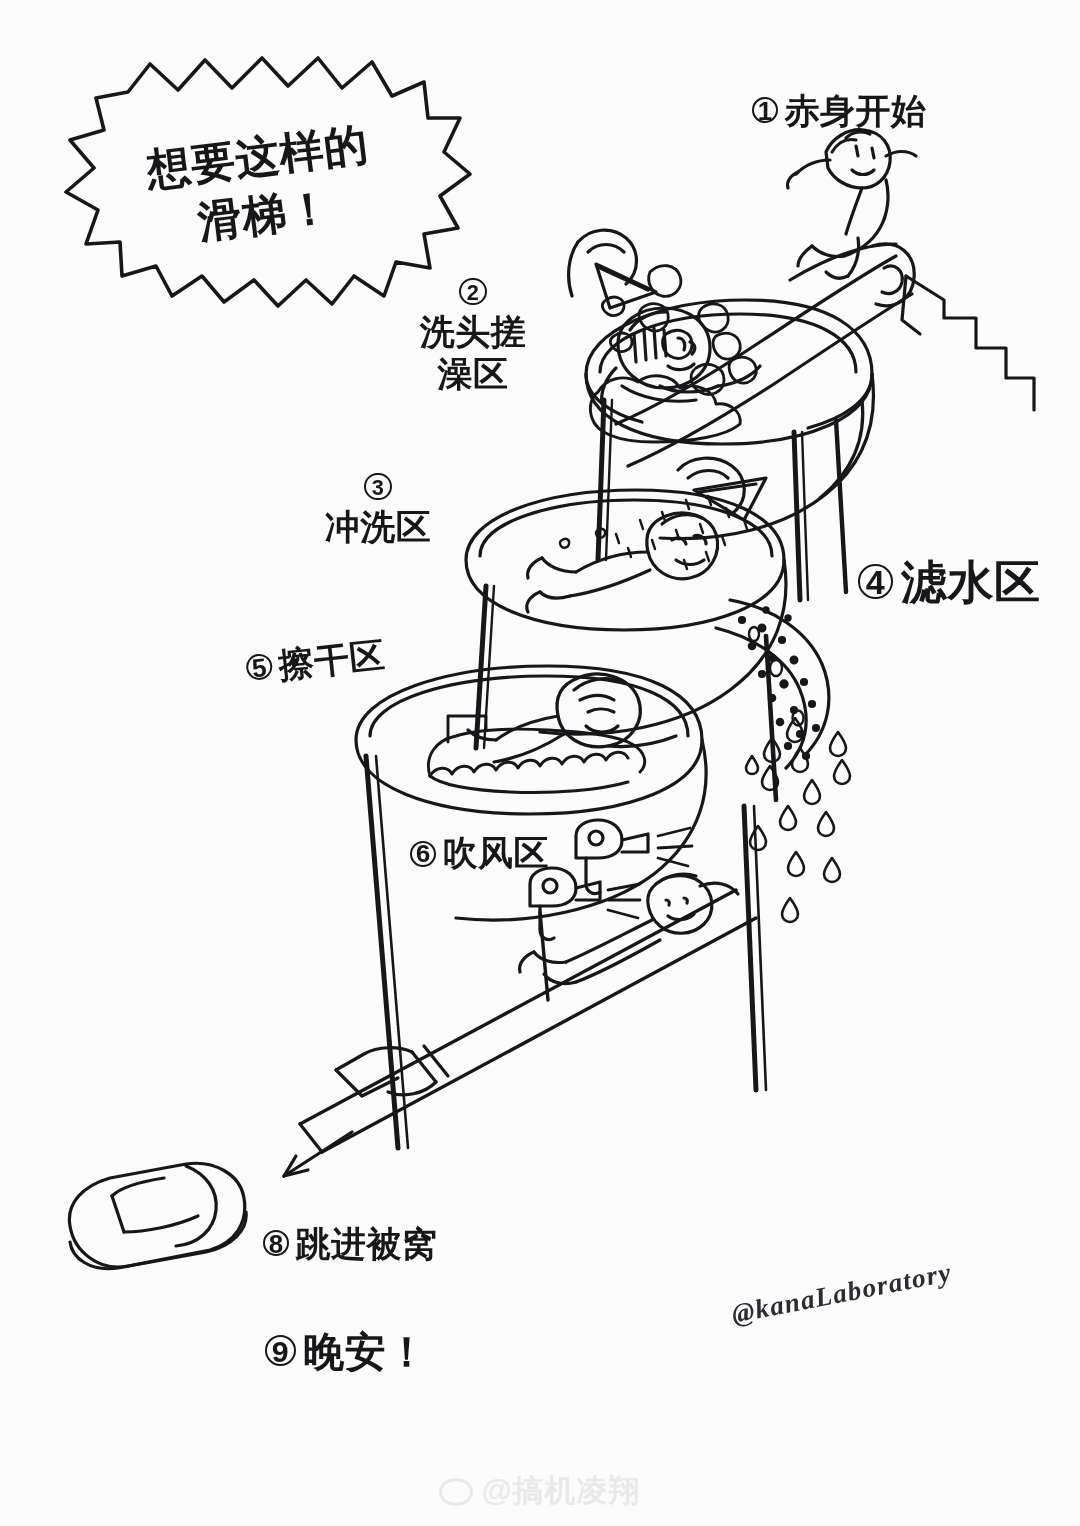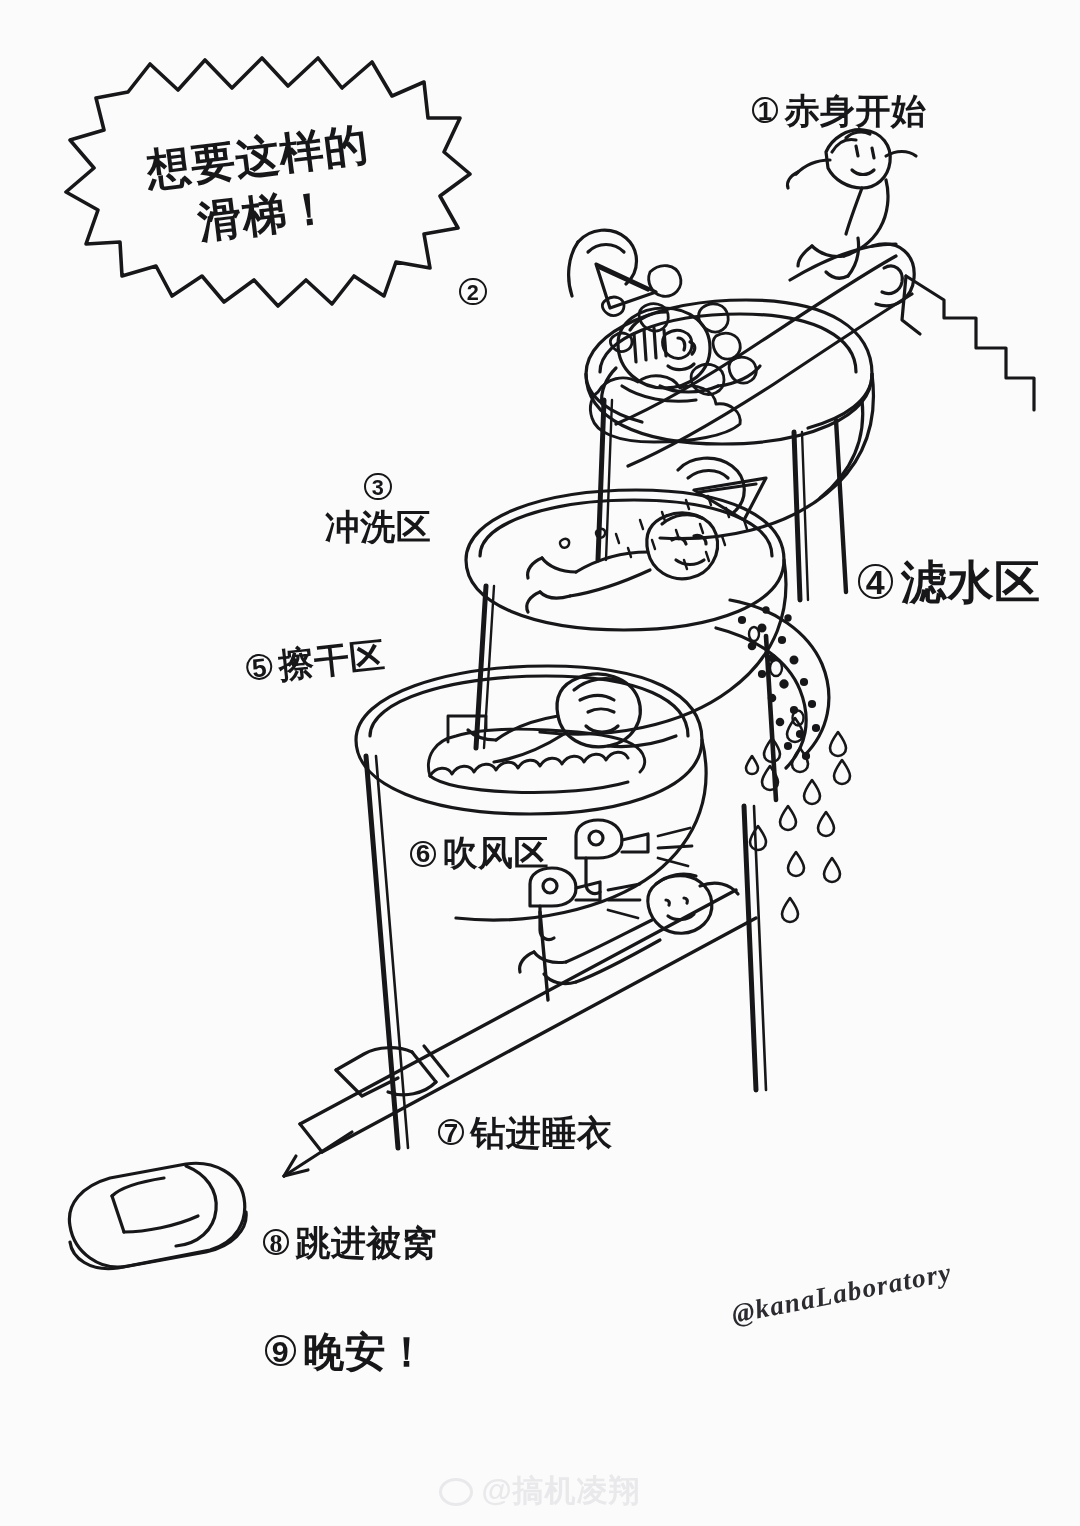--- a/index.html
+++ b/index.html
@@ -62,21 +62,21 @@
     transform: rotate(-7deg);
     line-height: 1.32;
   }
   #label-1 { left: 752px; top: 90px;  font-size: 35px; }
   #label-2 { left: 398px; top: 278px; font-size: 35px; width: 150px; text-align: center; }
   #label-3 { left: 308px; top: 473px; font-size: 35px; width: 140px; text-align: center; }
   #label-4 { left: 858px; top: 555px; font-size: 46px; }
   #label-5 { left: 246px; top: 641px; font-size: 35px; transform: rotate(-6deg); }
   #label-6 { left: 410px; top: 836px; font-size: 35px; font-family: Liberation Mono, monospace; }
   #label-7 { left: 438px; top: 1112px; font-size: 35px; }
-  #label-8 { left: 263px; top: 1223px; font-size: 35px; font-family: Liberation Serif, serif; }
+  #label-8 { left: 263px; top: 1223px; font-size: 35px; }
   #label-9 { left: 265px; top: 1328px; font-size: 41px; }
 
   #signature {
     position: absolute;
     left: 730px; top: 1278px;
     font-size: 27px;
     color: #2b2b30;
     font-family: "Liberation Serif", "DejaVu Serif", serif;
     font-style: italic;
     font-weight: 700;
@@ -423,31 +423,31 @@
       <path d="M124 1232 C146 1232 176 1226 198 1216"></path>
     </g>
 
   </svg>
 
   <div class="label" id="bubble-text">想要这样的
 滑梯！</div>
 
   <div class="label" id="label-1"><span class="step-num">1</span><span>赤身开始</span></div>
 
-  <div class="label" id="label-2"><span class="step-num stacked">2</span></div>
+  <div class="label" id="label-2"><span class="step-num stacked">2</span><span>洗头搓
+澡区</span></div>
 
   <div class="label" id="label-3"><span class="step-num stacked">3</span><span>冲洗区</span></div>
 
   <div class="label" id="label-4"><span class="step-num">4</span><span>滤水区</span></div>
 
   <div class="label" id="label-5"><span class="step-num">5</span><span>擦干区</span></div>
 
   <div class="label" id="label-6"><span class="step-num">6</span><span>吹风区</span></div>
 
-  <div class="label" id="label-7"><span class="step-num">7</span><span>钻进睡衣</span></div>
 
   <div class="label" id="label-8"><span class="step-num">8</span><span>跳进被窝</span></div>
 
   <div class="label" id="label-9"><span class="step-num">9</span><span>晚安！</span></div>
 
   <div id="signature">@kanaLaboratory</div>
 
   <div id="watermark"><span class="wb-logo"></span><span>@搞机凌翔</span></div>
 
 </div>

